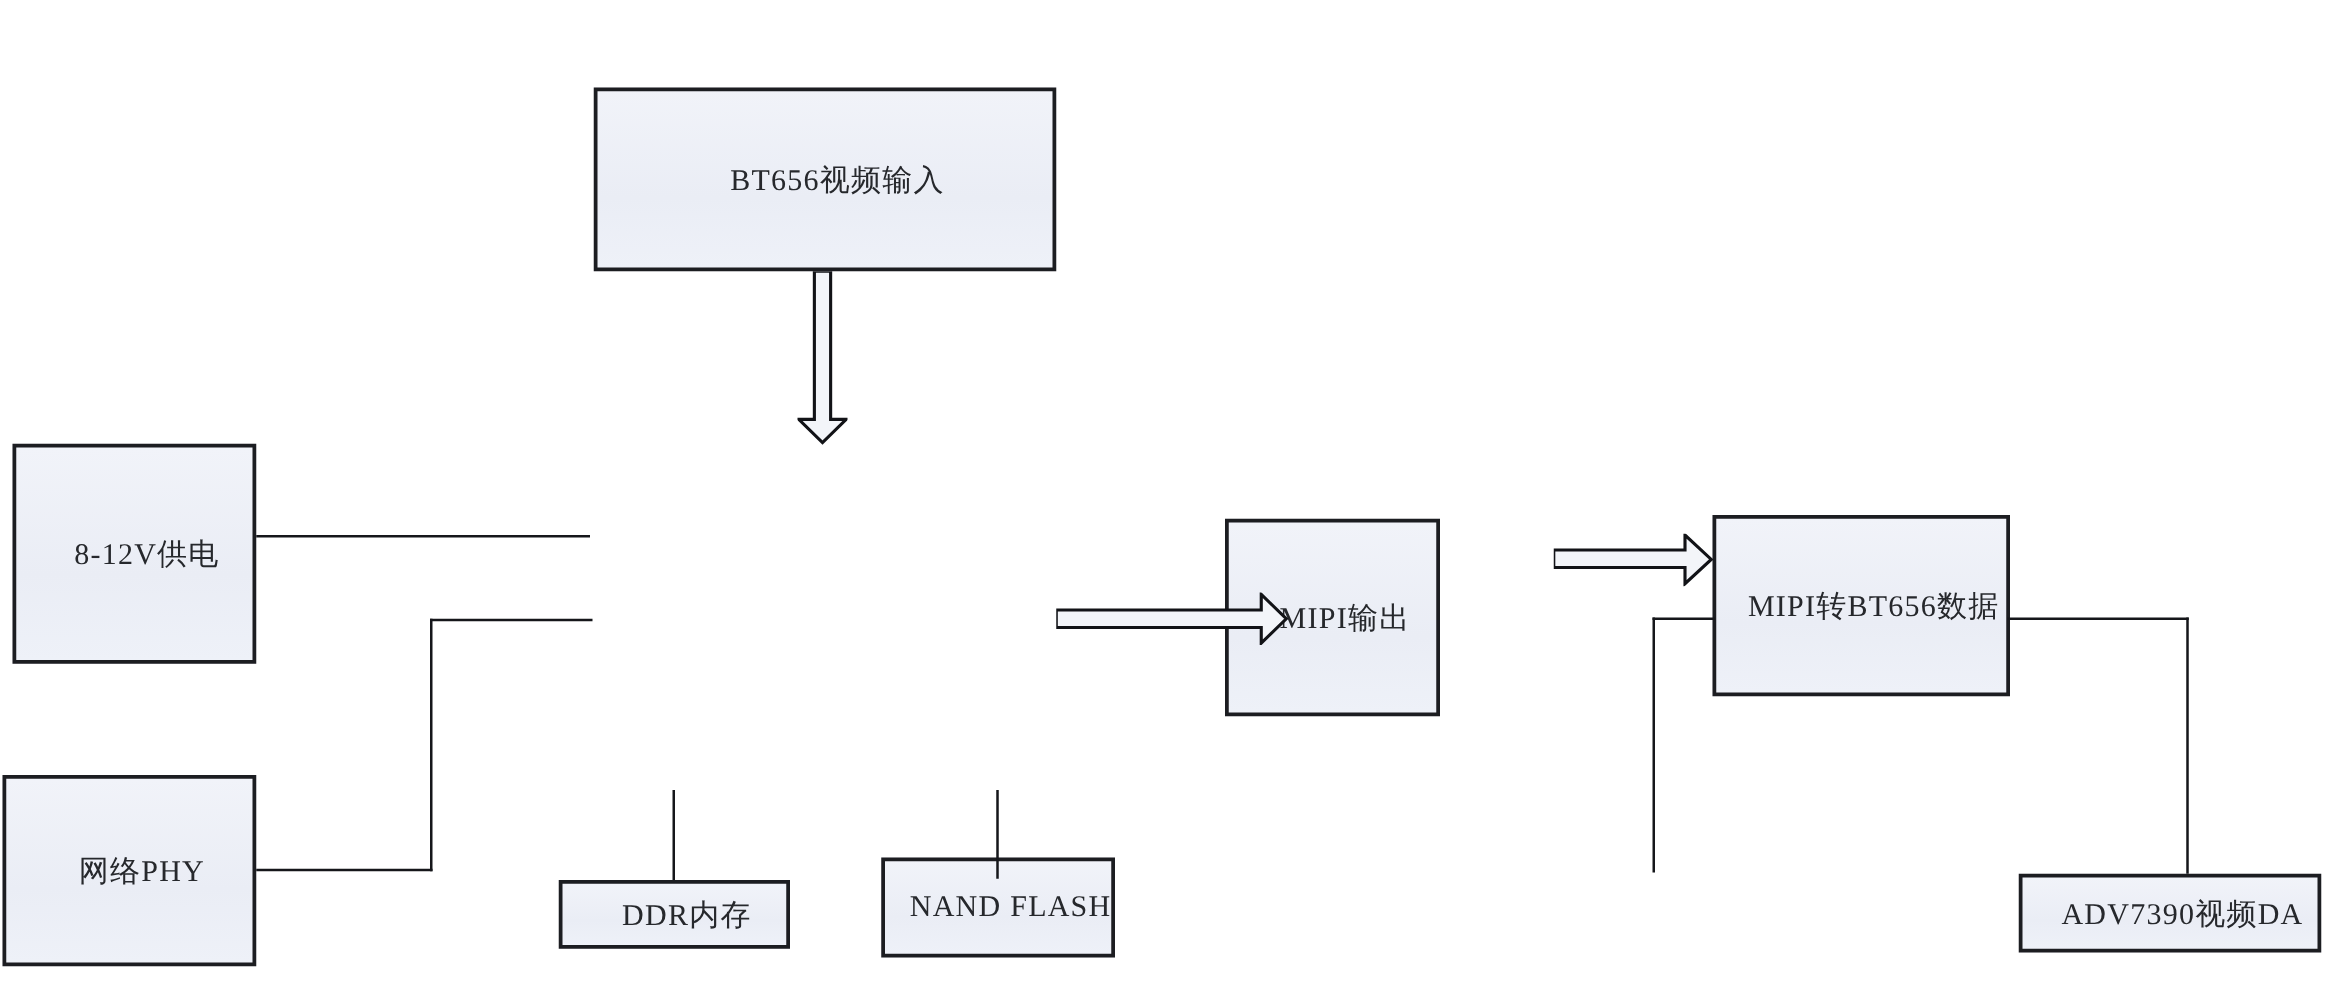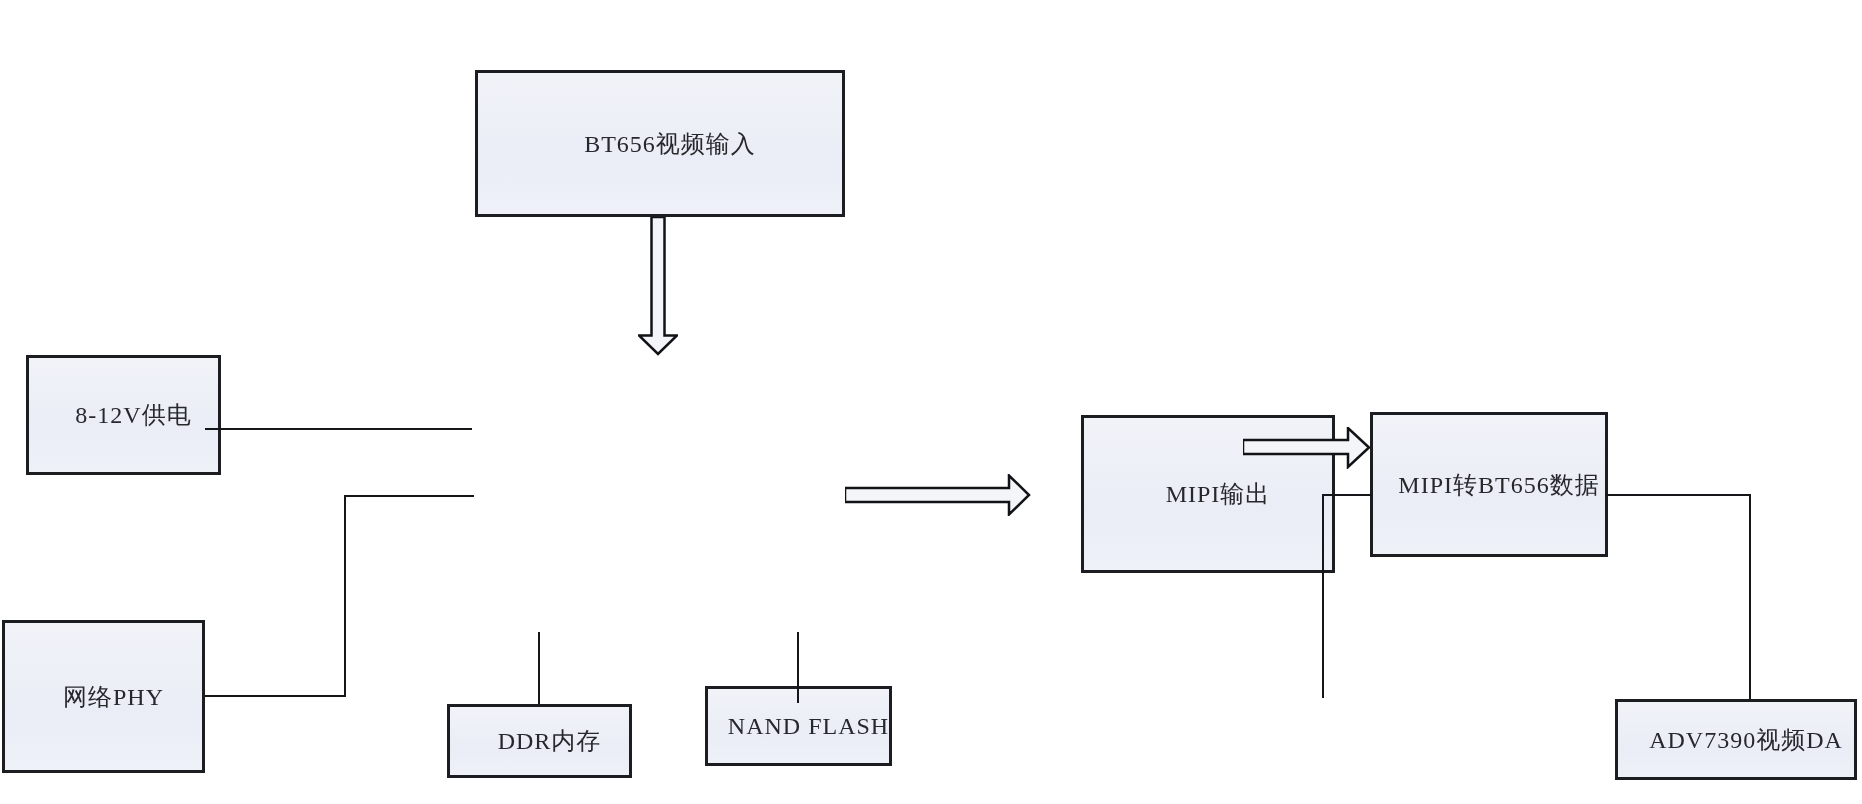--- a/index.html
+++ b/index.html
@@ -15,28 +15,28 @@
     background-image:linear-gradient(180deg,#f1f3f9 0%,#eaedf5 60%,#eef1f8 100%);
     padding-left:20px;
   }
   .line { position:absolute; background:#15161a; }
   .arrow { position:absolute; display:block; }
   .arrow polygon { fill:#f3f5f9; stroke:#121317; stroke-width:2.5; stroke-linejoin:miter; }
 
   
   #n-bt656in  { left:475px;  top:70px;  width:370px; height:147px; }
   #n-main     { left:472px;  top:356px; width:373px; height:278px; }
-  #n-power    { left:10px;   top:355px; width:195px; height:120px;margin-left:16px; }
+  #n-power    { left:10px;   top:355px; width:195px; height:176px; }
   #n-phy      { left:2px;    top:620px; width:203px; height:153px;text-align:right; }
-  #n-ddr      { left:447px;  top:704px; width:185px; height:74px;  }
+  #n-ddr      { left:447px;  top:704px; width:185px; height:55px;  }
   #n-nand     { left:705px;  top:686px; width:187px; height:80px;  }
-  #n-mipiout  { left:1081px; top:415px; width:254px; height:158px; }
+  #n-mipiout  { left:980px; top:415px; width:172px; height:158px; }
   #n-mipi2bt  { left:1370px; top:412px; width:238px; height:145px; }
   #n-eyepiece { left:1192px; top:698px; width:253px; height:92px; font-size:23px; }
-  #n-adv      { left:1615px; top:699px; width:242px; height:81px;  }
+  #n-adv      { left:1615px; top:699px; width:242px; height:63px;  }
 
   
   #l-power   { left:205px;  top:428px; width:267px; height:2px; }
   #l-phy-h1  { left:205px;  top:695px; width:141px; height:2px; }
   #l-phy-v   { left:344px;  top:495px; width:2px;   height:202px; }
   #l-phy-h2  { left:344px;  top:495px; width:130px; height:2px; }
   #l-ddr     { left:538px;  top:632px; width:2px;   height:72px; }
   #l-nand    { left:797px;  top:632px; width:2px;   height:71px; }
   #l-eye-h   { left:1322px; top:494px; width:50px;  height:2px; }
   #l-eye-v   { left:1322px; top:494px; width:2px;   height:204px; }

